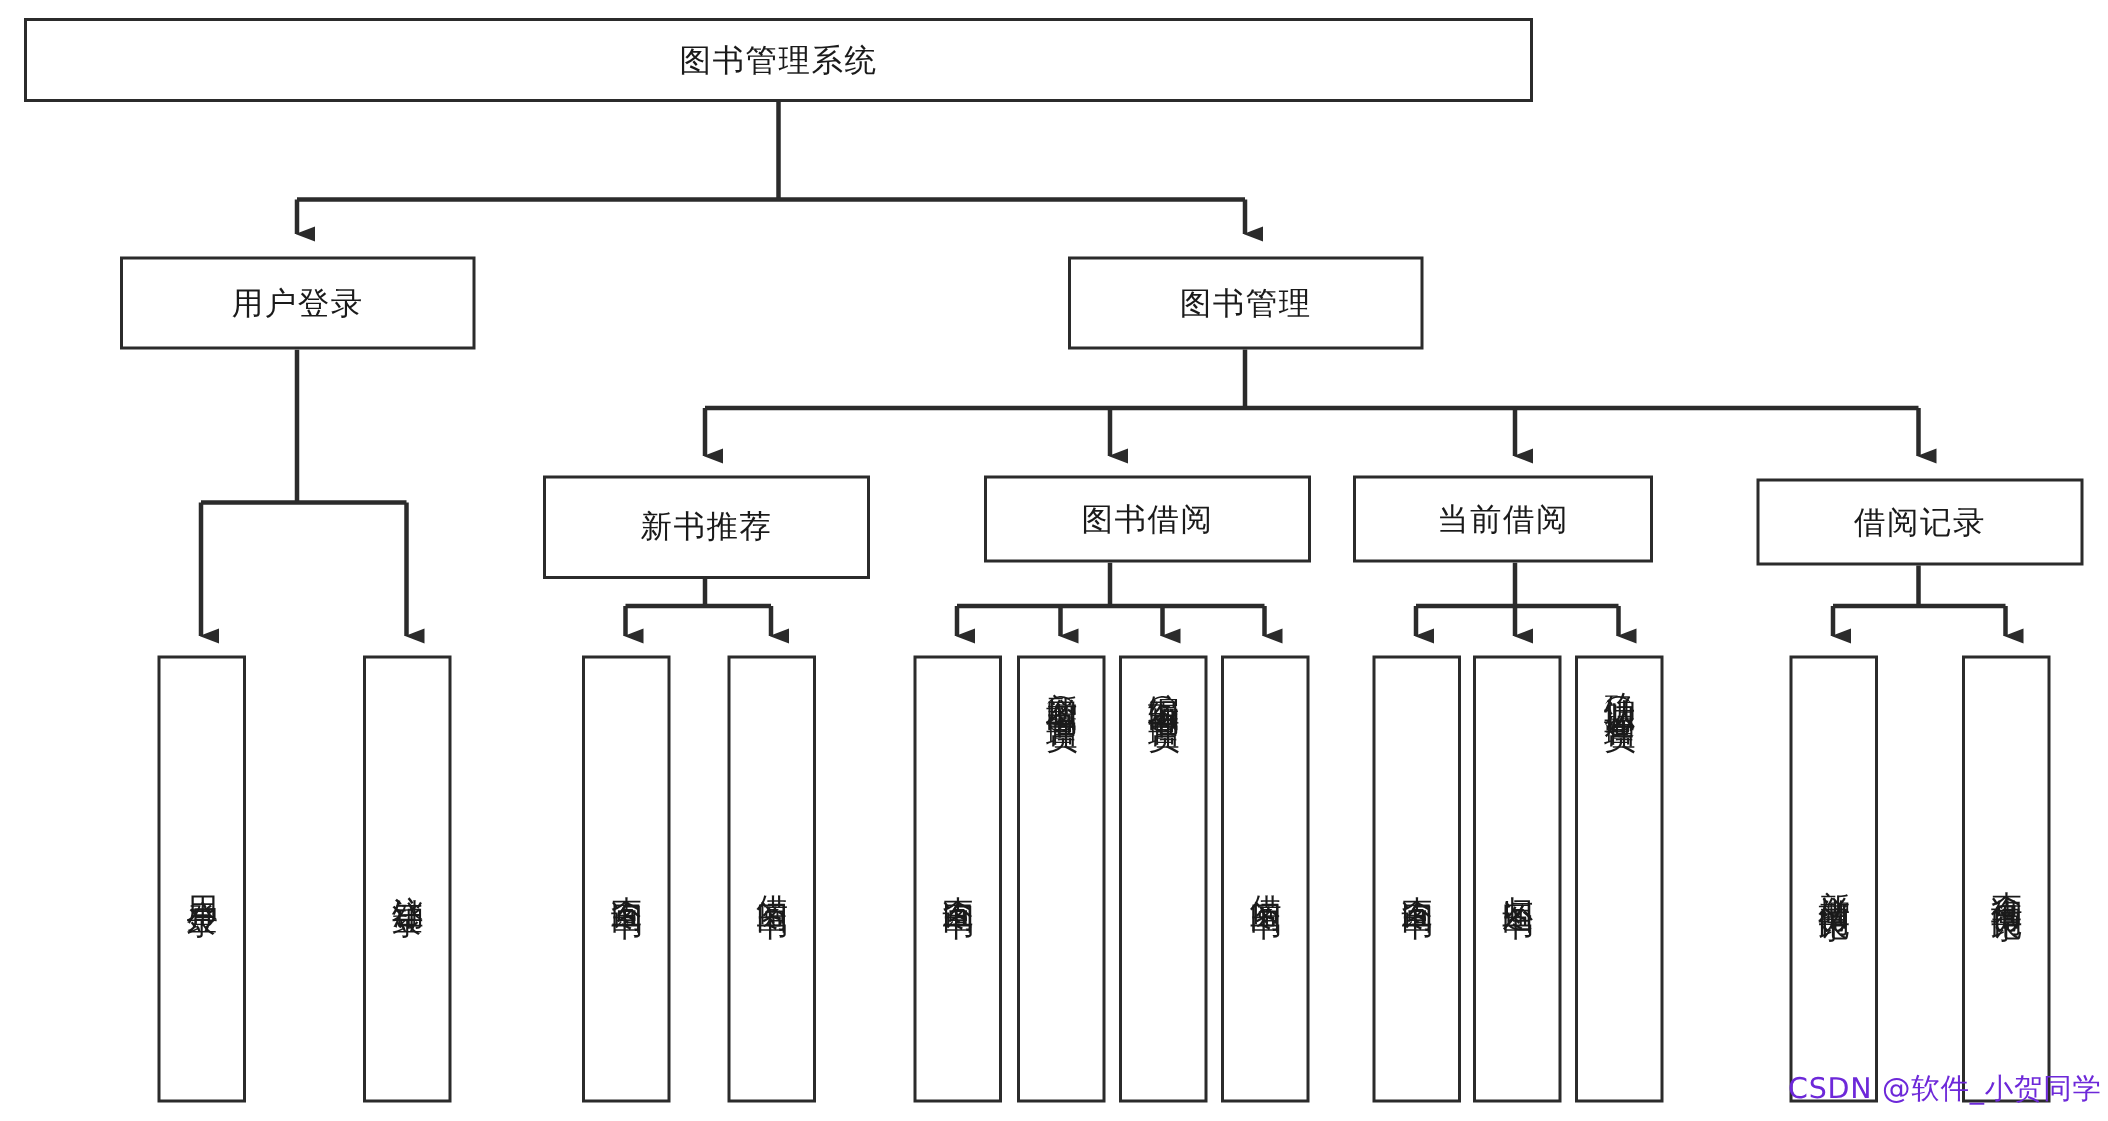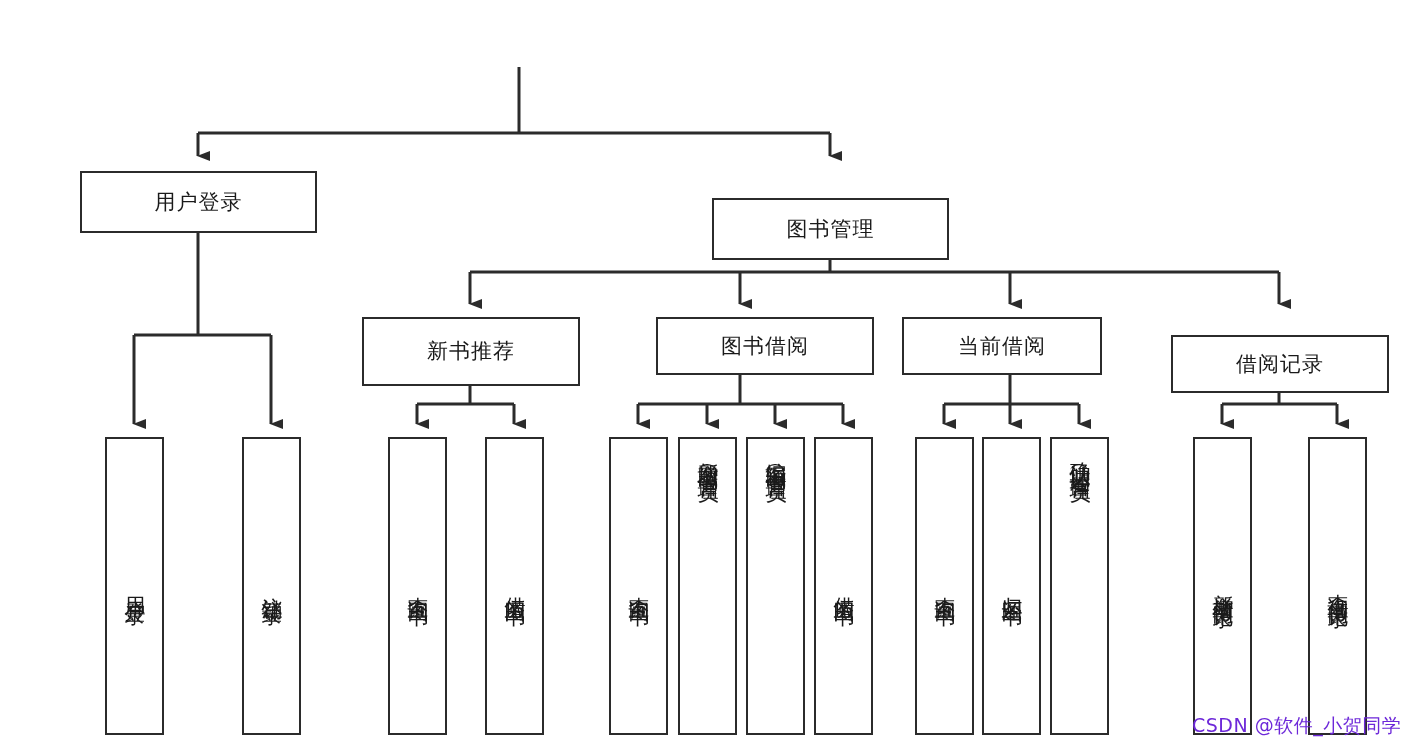--- a/index.html
+++ b/index.html
@@ -112,42 +112,45 @@
       <line x1="1010" y1="404" x2="1010" y2="424" marker-end="url(#arrowhead)"></line>
       <line x1="1079" y1="404" x2="1079" y2="424" marker-end="url(#arrowhead)"></line>
 
       <line x1="1279" y1="375" x2="1279" y2="404"></line>
       <line x1="1222" y1="404" x2="1337" y2="404"></line>
       <line x1="1222" y1="404" x2="1222" y2="424" marker-end="url(#arrowhead)"></line>
       <line x1="1337" y1="404" x2="1337" y2="424" marker-end="url(#arrowhead)"></line>
     </g>
   </svg>
 
+  <div class="node-box node-h" style="left:16px; top:12px; width:1006px; height:56px;">
+    <span>图书管理系统</span>
+  </div>
 
   <div class="node-box node-h" style="left:80px; top:171px; width:237px; height:62px;">
     <span>用户登录</span>
   </div>
 
-  <div class="node-box node-h" style="left:712px; top:171px; width:237px; height:62px;margin-top:27px;">
+  <div class="node-box node-h" style="left:712px; top:171px; width:237px; height:62px;">
     <span>图书管理</span>
   </div>
 
   <div class="node-box node-h" style="left:362px; top:317px; width:218px; height:69px;">
     <span>新书推荐</span>
   </div>
 
   <div class="node-box node-h" style="left:656px; top:317px; width:218px; height:58px;">
     <span>图书借阅</span>
   </div>
 
   <div class="node-box node-h" style="left:902px; top:317px; width:200px; height:58px;">
     <span>当前借阅</span>
   </div>
 
-  <div class="node-box node-h" style="left:1171px; top:335px; width:218px; height:58px;">
+  <div class="node-box node-h" style="left:1171px; top:319px; width:218px; height:58px;">
     <span>借阅记录</span>
   </div>
 
   <div class="node-box node-v" style="left:105px; top:437px; width:59px; height:298px;">
     <span>用户登录</span>
   </div>
 
   <div class="node-box node-v" style="left:242px; top:437px; width:59px; height:298px;">
     <span>注销登录</span>
   </div>

